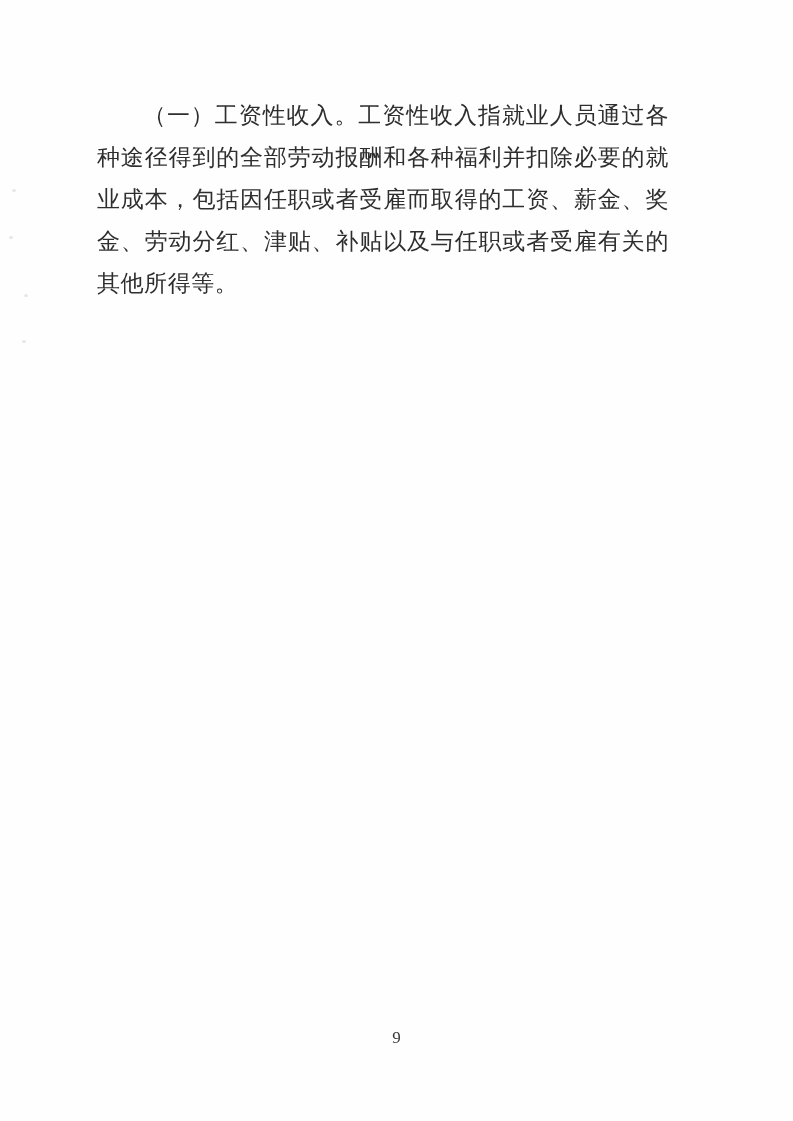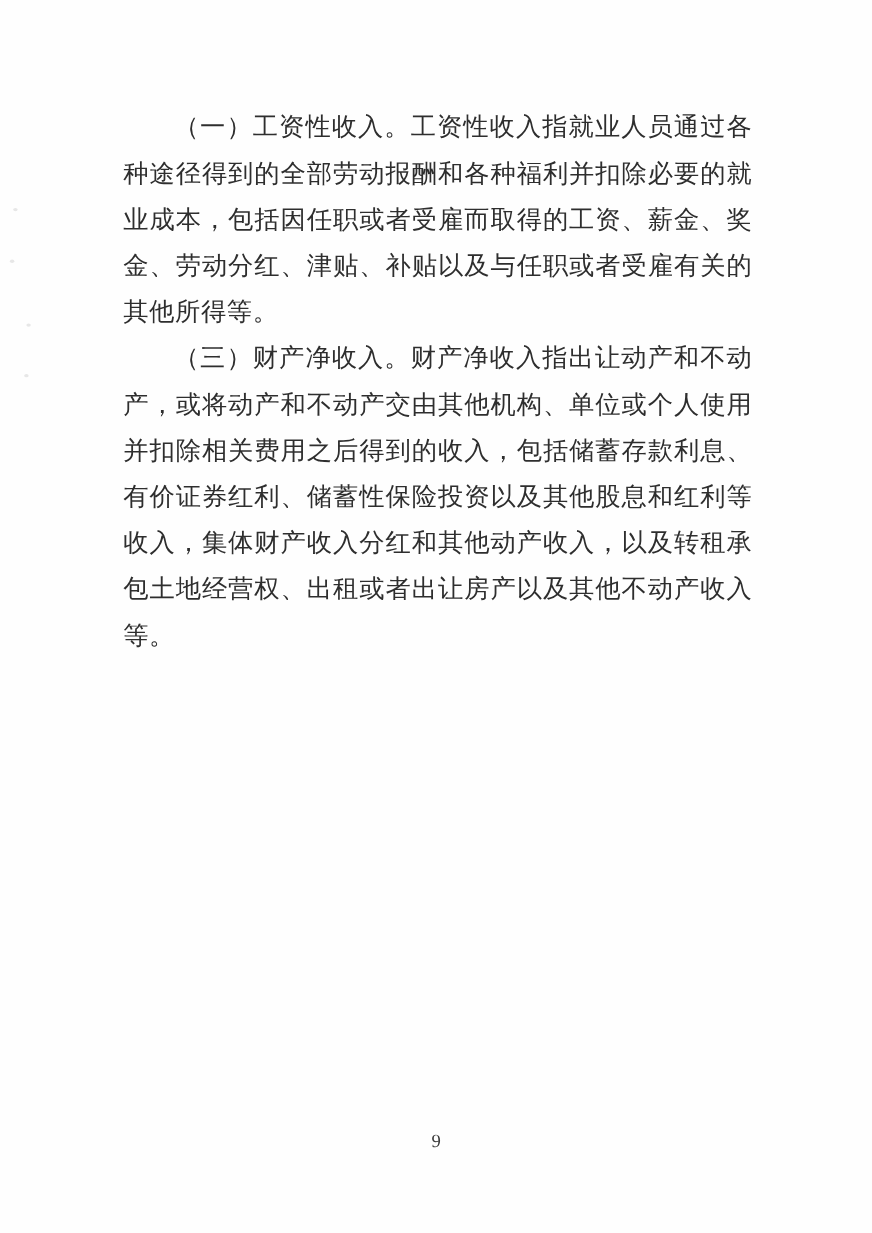--- a/index.html
+++ b/index.html
@@ -10,21 +10,21 @@
   .page {
     position: relative;
     width: 793px;
     height: 1121px;
     background: #fefefe;
     overflow: hidden;
     font-family: "Liberation Serif", "DejaVu Serif", serif;
   }
   .body-text {
     position: absolute;
-    left: 112px;
+    left: 97px;
     top: 95px;
     width: 572px;
     color: #2e2e2e;
     font-size: 23px;
     line-height: 42px;
     letter-spacing: 0.55px;
     text-align: justify;
   }
   .para {
     margin: 0;
@@ -54,21 +54,20 @@
   .speck-3 { left: 24px;  top: 294px; }
   .speck-4 { left: 22px;  top: 340px; }
 </style>
 </head>
 <body>
 
 <div class="page">
 
   <div class="body-text">
     <p class="para">（一）工资性收入。工资性收入指就业人员通过各种途径得到的全部劳动报酬和各种福利并扣除必要的就业成本，包括因任职或者受雇而取得的工资、薪金、奖金、劳动分红、津贴、补贴以及与任职或者受雇有关的其他所得等。</p>
-    <p class="para">（三）财产净收入。财产净收入指出让动产和不动产，或将动产和不动产交由其他机构、单位或个人使用并扣除相关费用之后得到的收入，包括储蓄存款利息、有价证券红利、储蓄性保险投资以及其他股息和红利等收入，集体财产收入分红和其他动产收入，以及转租承包土地经营权、出租或者出让房产以及其他不动产收入等。</p>
   </div>
 
   <div class="page-number">9</div>
 
   <div class="speck speck-1"></div>
   <div class="speck speck-2"></div>
   <div class="speck speck-3"></div>
   <div class="speck speck-4"></div>
 
 </div>

